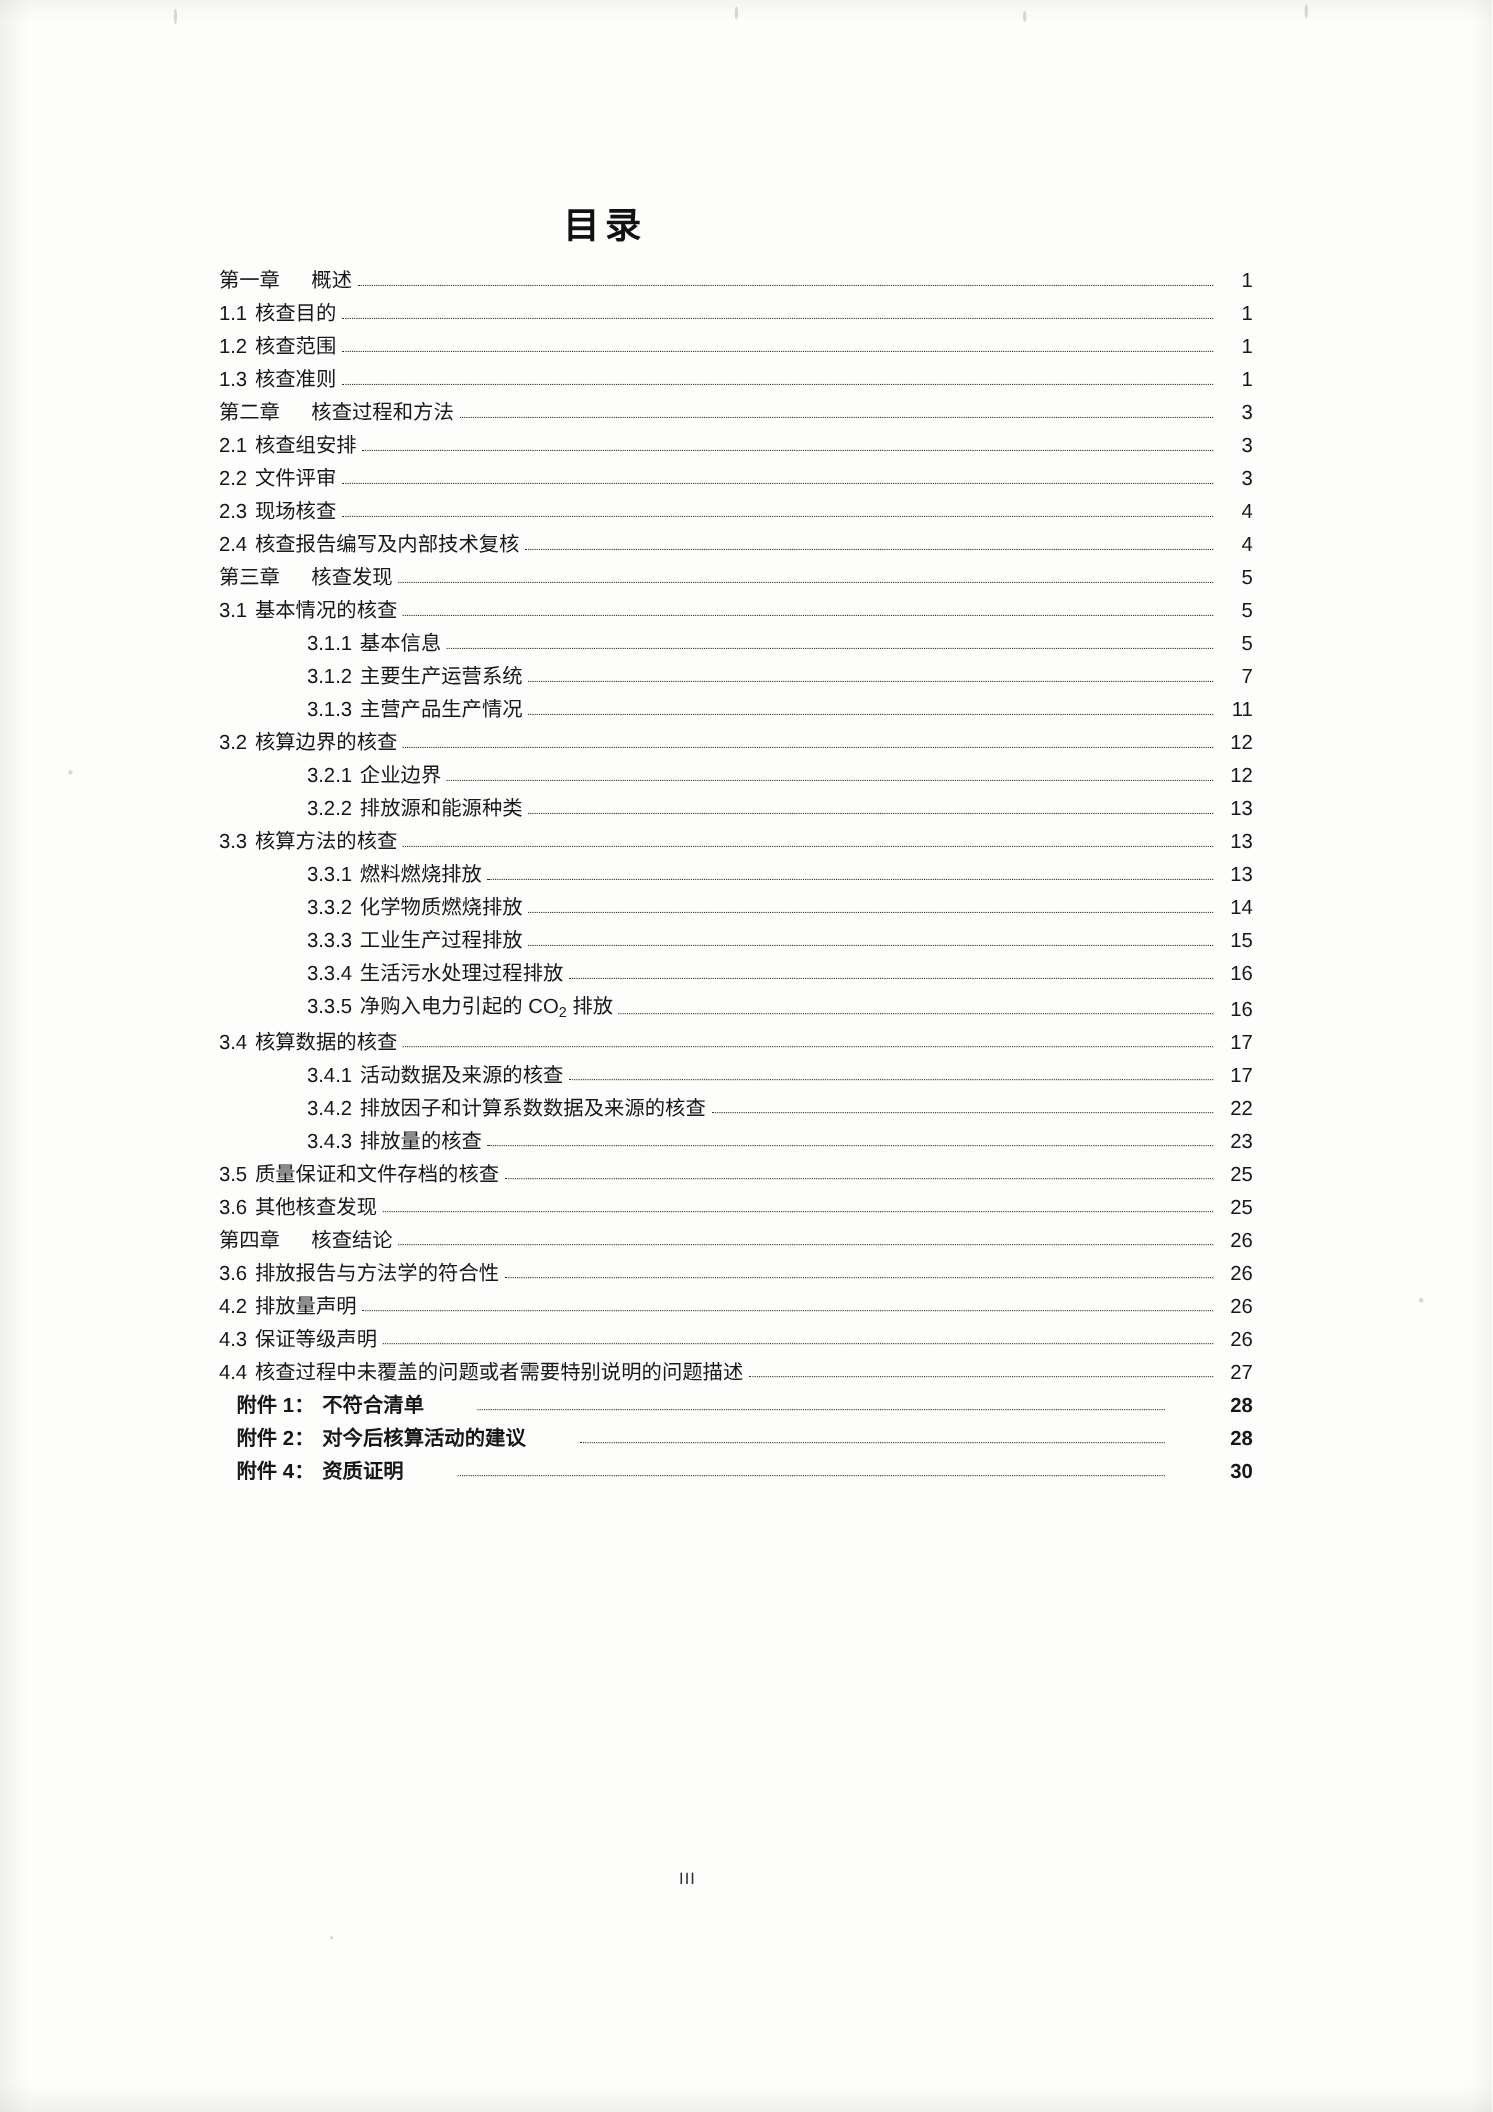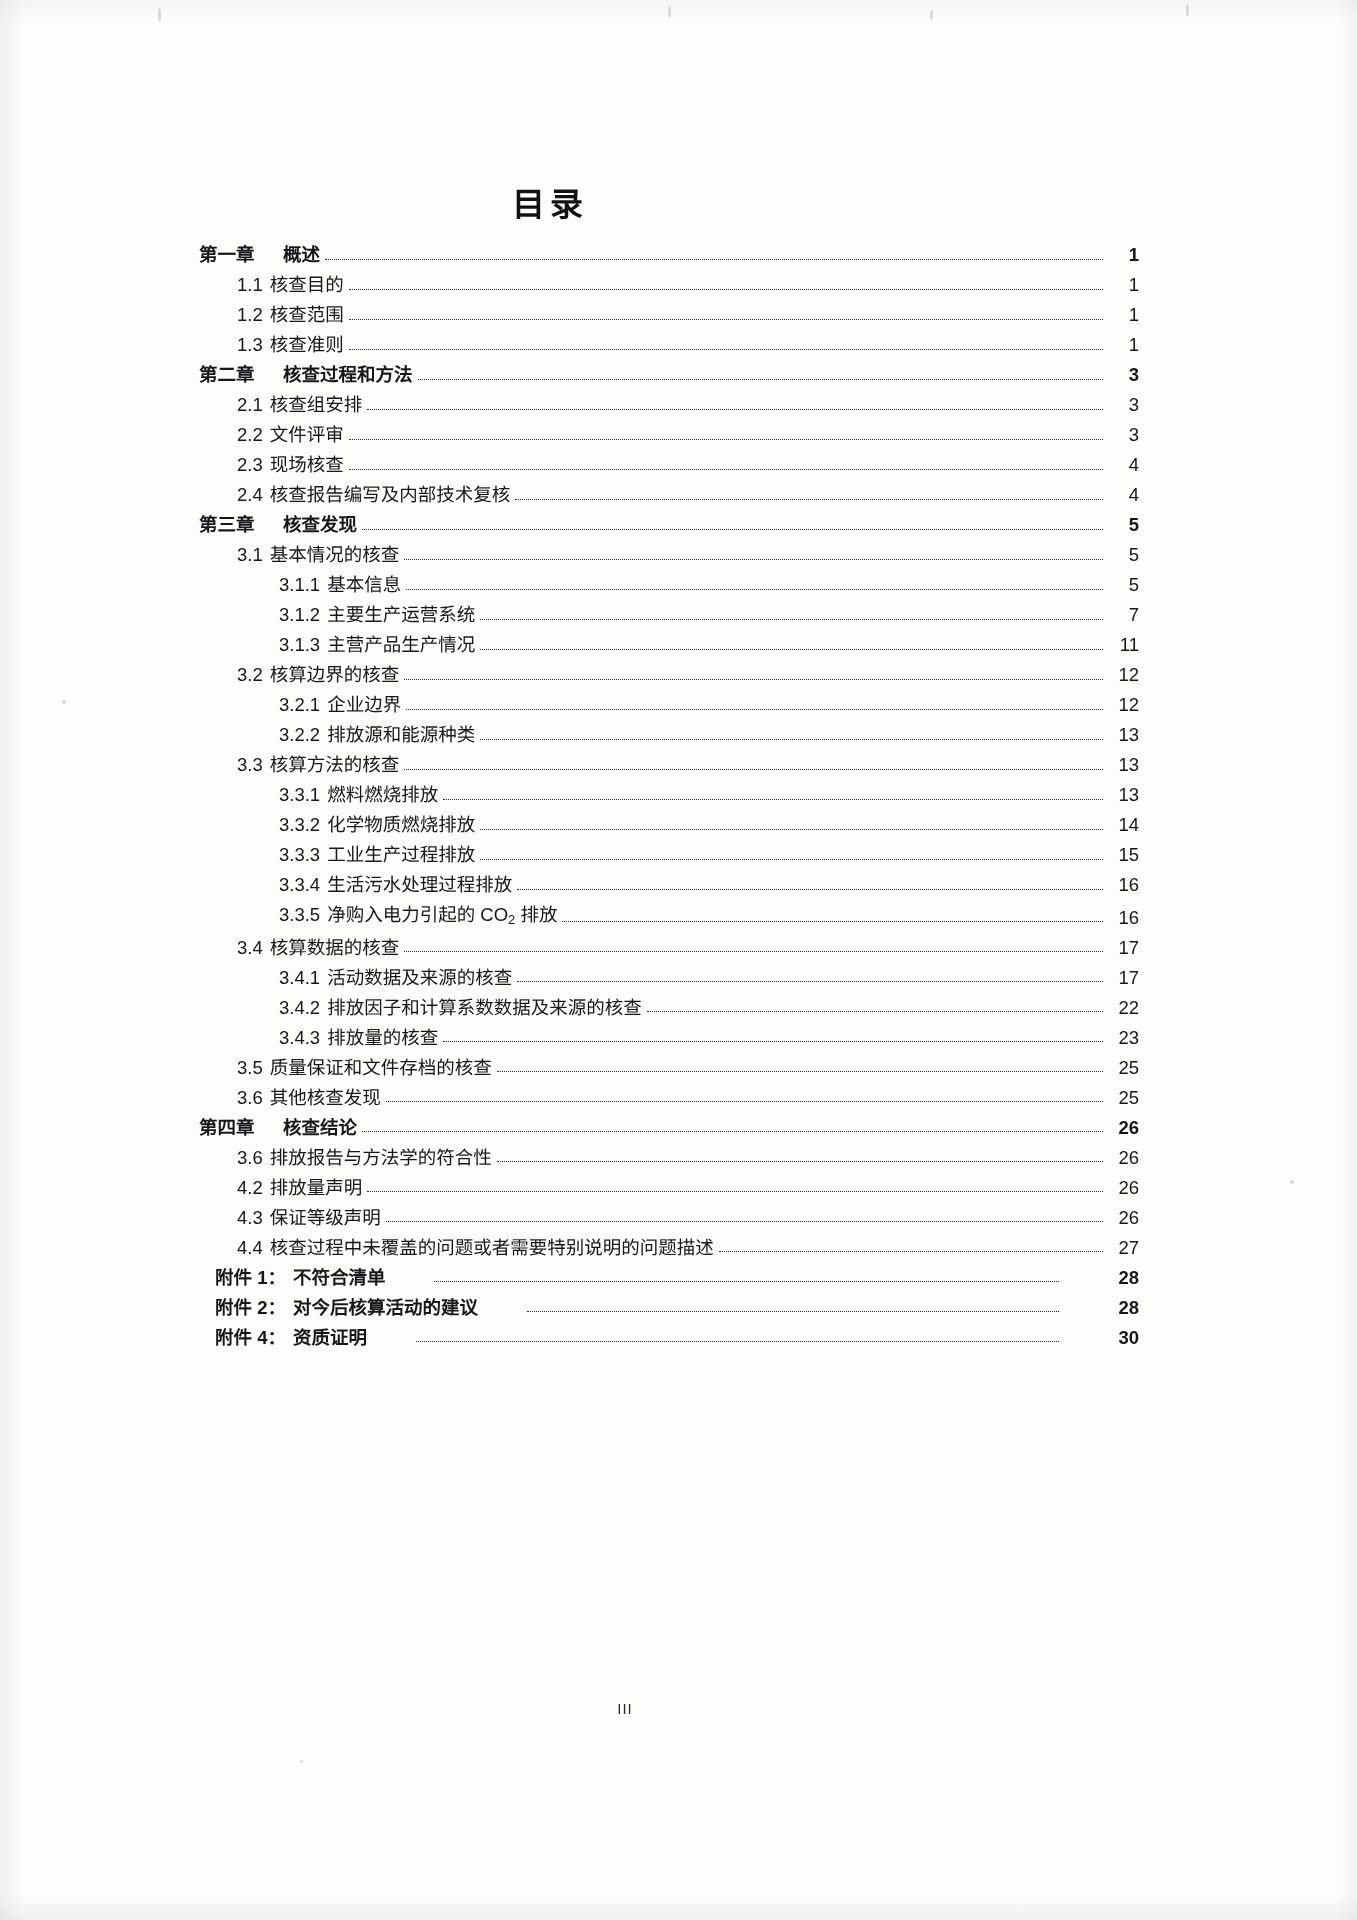--- a/index.html
+++ b/index.html
@@ -77,25 +77,24 @@
     height: 1px;
     min-width: 10px;
   }
   .toc-row .pageno {
     flex: 0 0 auto;
     width: 28px;
     text-align: right;
     padding-left: 6px;
   }
   .lvl1 {
-    font-weight: bold;
+    font-weight: normal;
     margin-left: 0px;
   }
   .lvl2 {
-    margin-left: 38px;
   }
   .lvl3 {
     margin-left: 80px;
     align-items: flex-end;
   }
   .appendix {
     font-weight: bold;
     margin-left: 16px;
     gap: 44px;
   }

